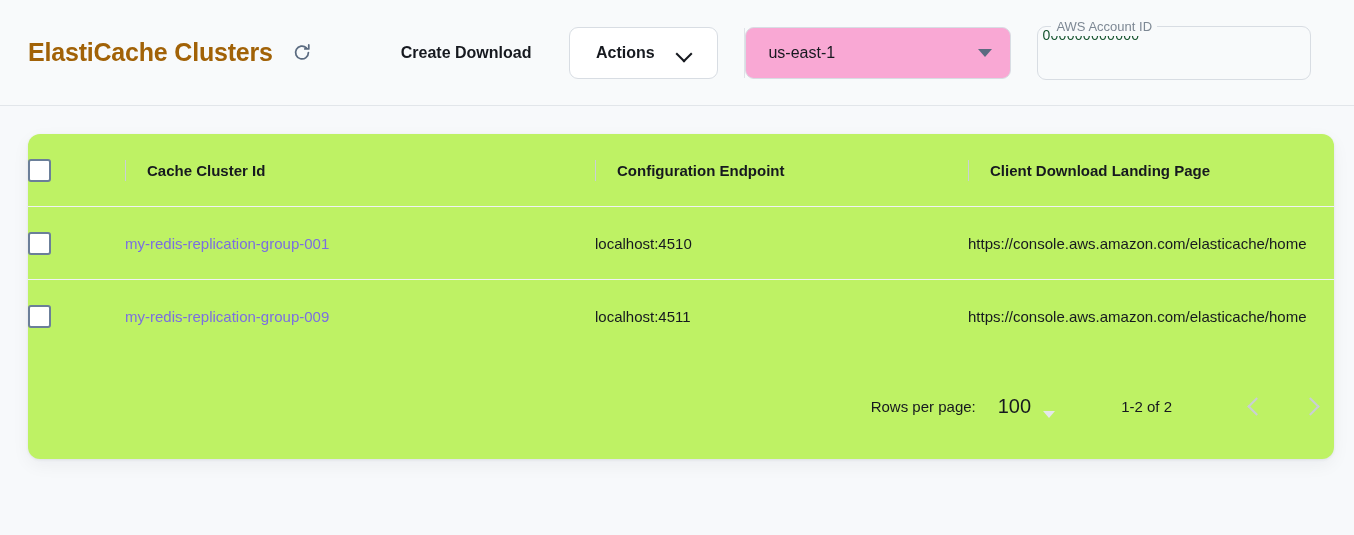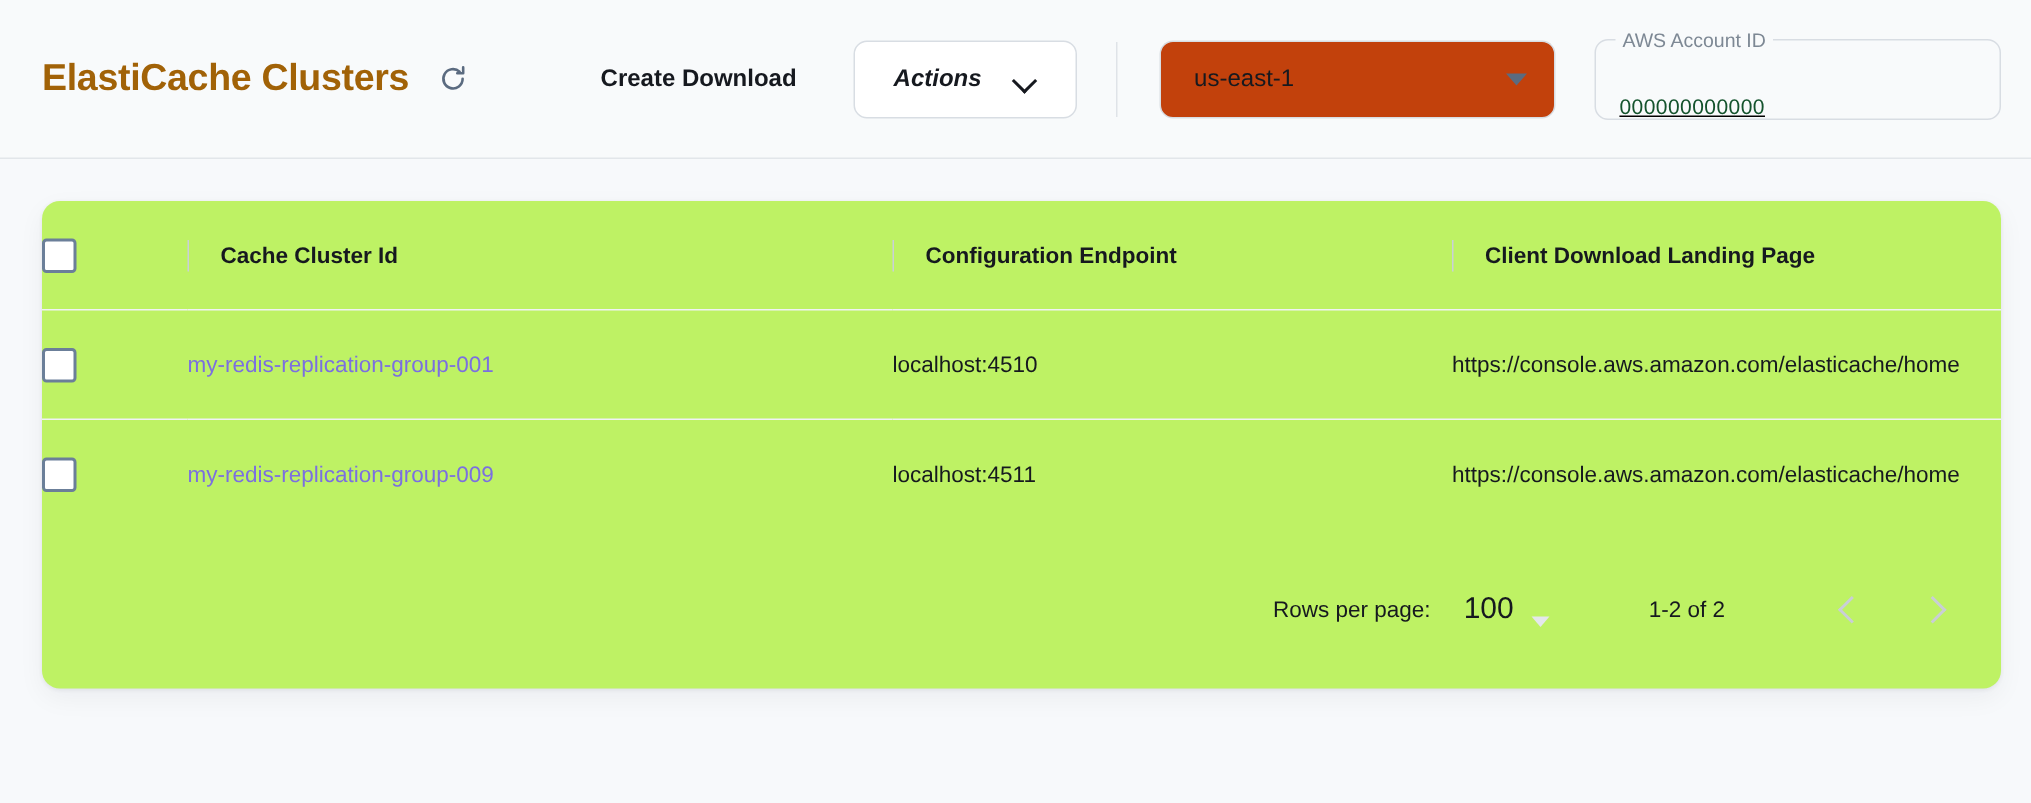--- a/index.html
+++ b/index.html
@@ -62,21 +62,20 @@
     justify-content: center;
     gap: 22px;
     background: #ffffff;
     border: 1px solid #d8dde3;
     border-radius: 9px;
     font-family: inherit;
     font-size: 16px;
     font-weight: bold;
     color: #16191f;
     cursor: pointer;
-    font-style: italic;
   }
   .chev-down {
     width: 15px; height: 9px;
     position: relative;
     flex: none;
   }
   .chev-down::before {
     content: "";
     position: absolute;
     left: 1px; top: 0;
@@ -87,24 +86,23 @@
   }
 
   .vdivider {
     width: 1px;
     height: 50px;
     background: #dfe3e8;
     margin-left: 26px;
   }
 
   .region-select {
-    margin-left: 28px;
     width: 266px;
     height: 52px;
-    background: #c2410c;
+    background: #f9a8d4;
     border: 1px solid #d8dde3;
     border-radius: 9px;
     display: flex;
     align-items: center;
     padding: 0 18px 0 22px;
     cursor: pointer;
   }
   .region-value {
     flex: 1;
     font-size: 16px;
@@ -121,23 +119,22 @@
 
   .account-field {
     position: relative;
     margin-left: 26px;
     width: 274px;
     height: 54px;
     border: 1px solid #d8dde3;
     border-radius: 9px;
     background: transparent;
     display: flex;
-    align-items: flex-end;
-    padding: 0 16px;
-    text-decoration: underline;
+    align-items: flex-start;
+    padding: 0 4px;
   }
   .account-label {
     position: absolute;
     top: -9px;
     left: 13px;
     padding: 0 5px;
     background: #f8fafb;
     font-size: 13px;
     color: #7d8894;
     line-height: 18px;
@@ -228,21 +225,20 @@
 
   
   .pager {
     position: absolute;
     left: 0; right: 0;
     bottom: 0;
     height: 105px;
     display: flex;
     align-items: center;
     justify-content: flex-end;
-    padding-right: 22px;
     gap: 0;
   }
   .pg-label {
     font-size: 15px;
     color: #16191f;
     margin-right: 22px;
     white-space: nowrap;
   }
   .pg-rows {
     display: flex;

